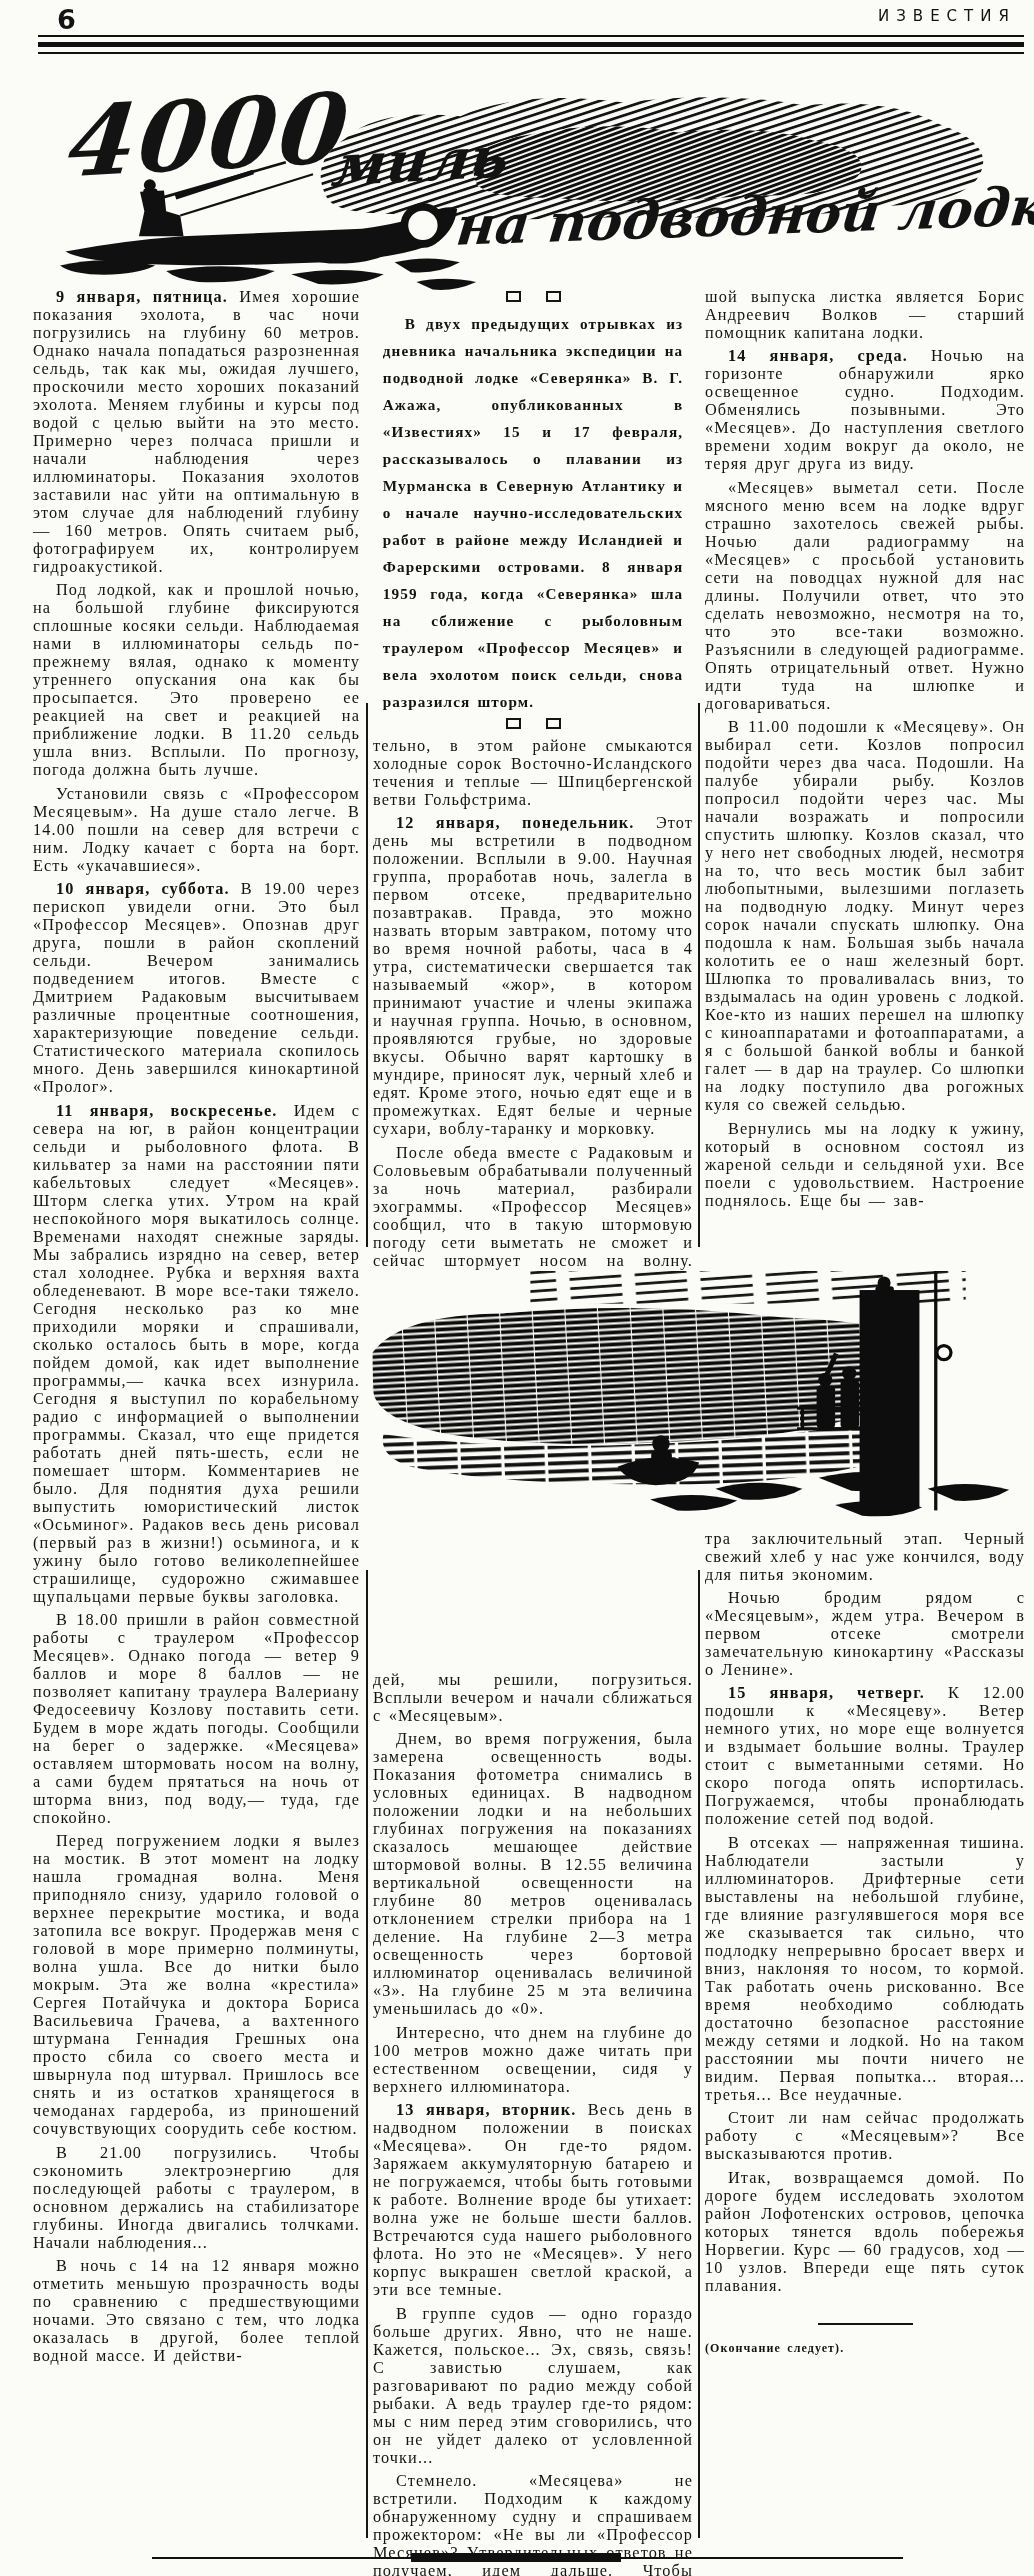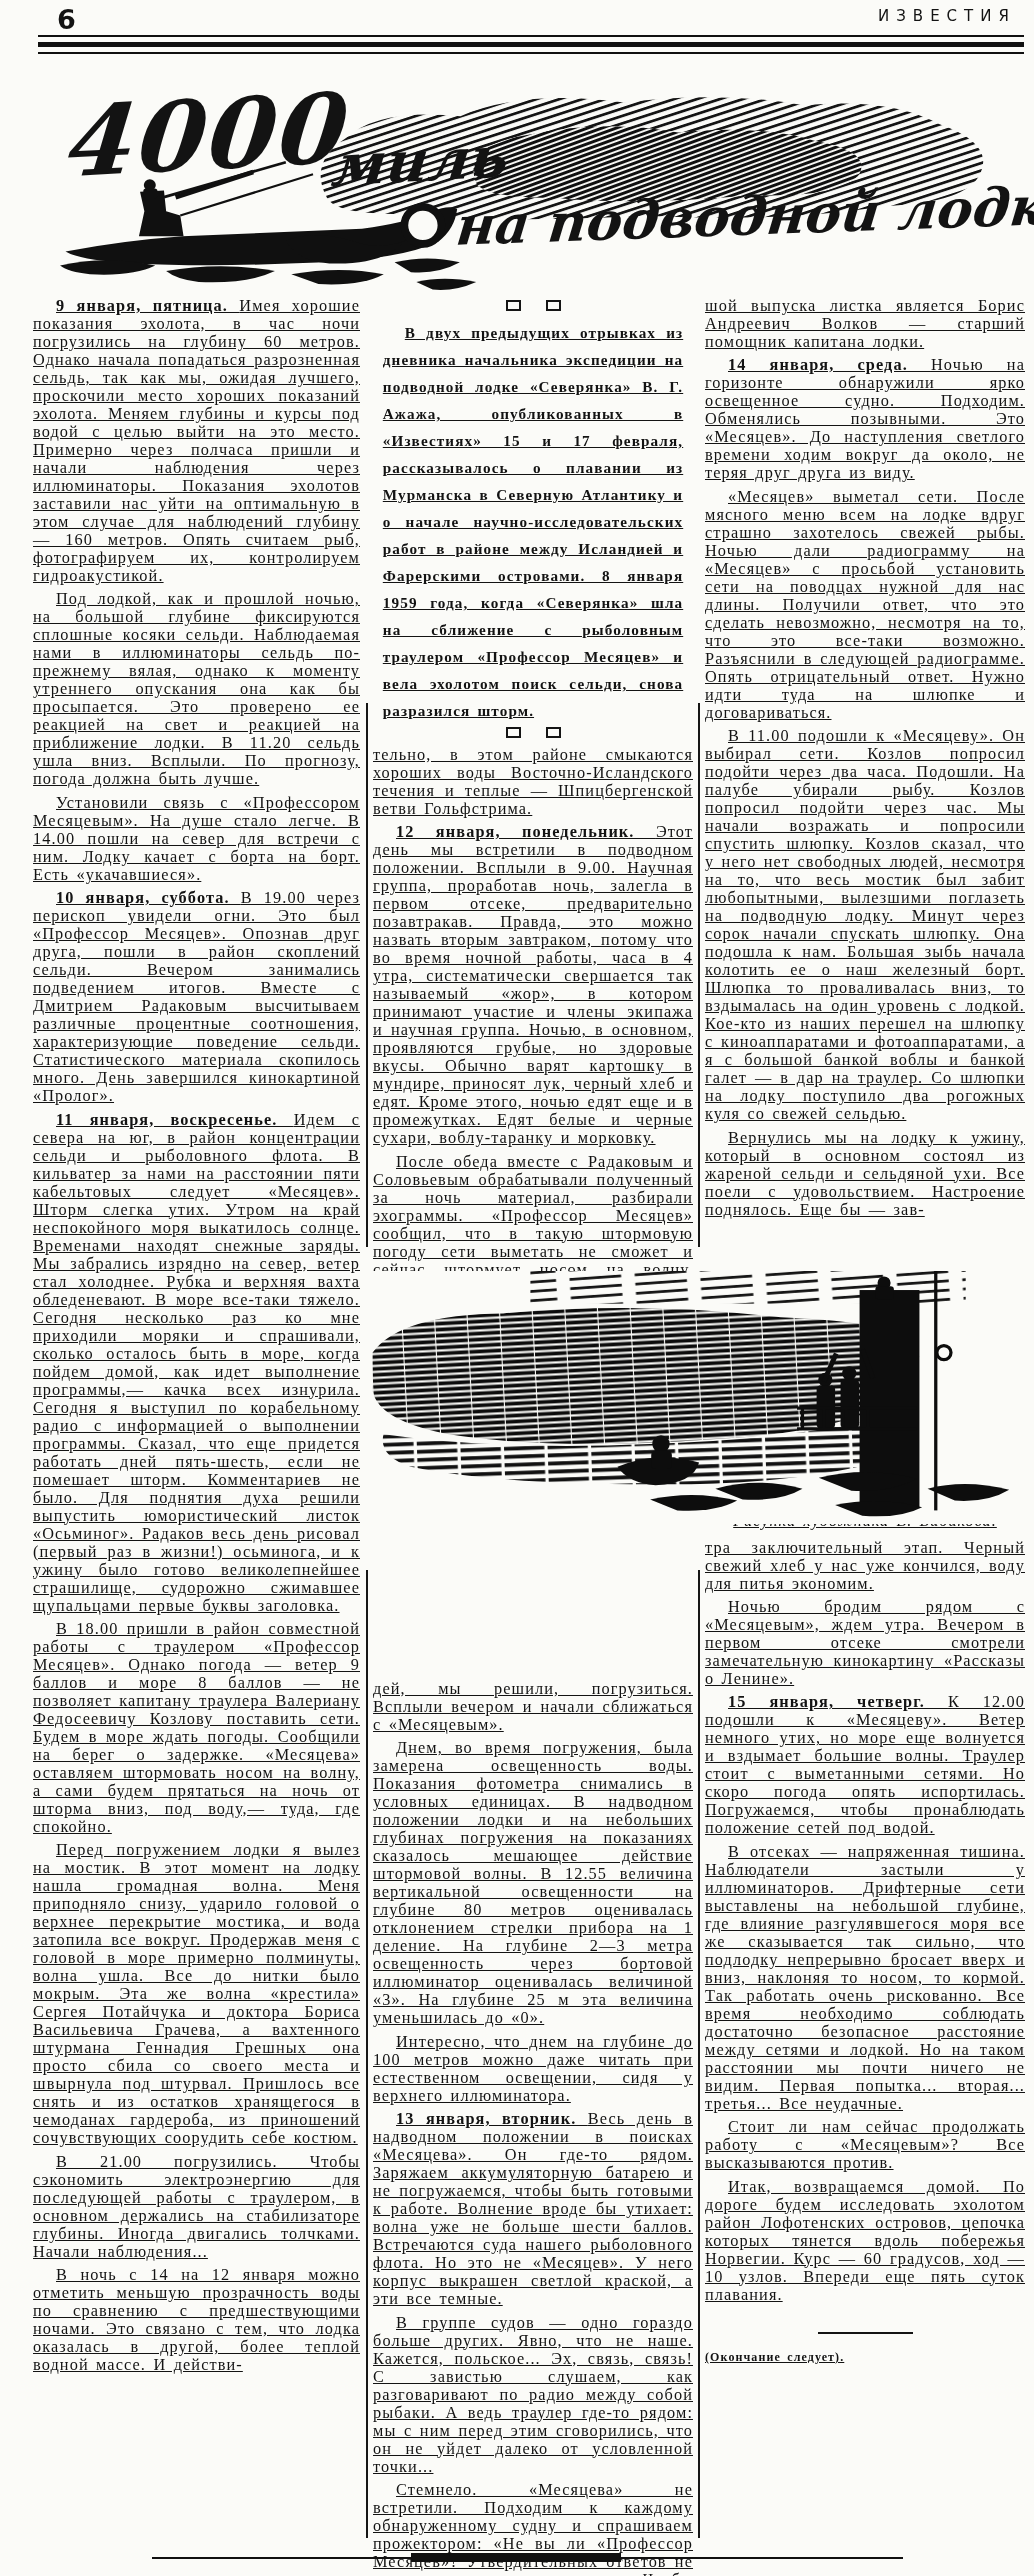--- a/index.html
+++ b/index.html
@@ -25,22 +25,22 @@
   .t-mil{position:absolute;left:333px;top:50px;font-size:57px;line-height:1;
     font-style:italic;font-weight:bold;transform:skewX(-9deg) rotate(-3deg);
     font-family:"DejaVu Serif",serif;}
   .t-line2{position:absolute;left:458px;top:107px;font-size:53px;line-height:1;
     font-style:italic;font-weight:bold;transform:skewX(-8deg) rotate(-2deg);
     font-family:"DejaVu Serif",serif;white-space:nowrap;}
   .cloud-svg{position:absolute;left:297px;top:4.4px;}
   .sub-svg{position:absolute;left:57px;top:77px;}
 
   
-  .col{position:absolute;top:297px;font-size:16.3px;line-height:18px;
-    letter-spacing:1.1px;word-spacing:2.2px;text-align:justify;text-decoration:underline;}
+  .col{position:absolute;top:288px;font-size:16.3px;line-height:18px;
+    letter-spacing:1.1px;word-spacing:2.2px;text-align:justify;}
   .col-1{left:33px;width:327px;}
   .col-2{left:373px;width:320px;}
   .col-3{left:705px;width:320px;}
   .col p{margin:0 0 5.4px 0;text-indent:23px;}
   .col p.cont{text-indent:0;}
   .lead{font-weight:bold;}
   .divider{position:absolute;width:1.6px;background:#161616;}
   .ornament{display:flex;justify-content:center;gap:25px;margin:3.3px 0 7.6px 0;}
   .ornament .sq{width:11px;height:7px;border:2.2px solid #151515;display:inline-block;}
   .intro{font-weight:bold;font-size:15.2px;line-height:27px;letter-spacing:1.1px;
@@ -135,21 +135,21 @@
 <div class="col col-2">
     <div class="ornament">
       <span class="sq"></span>
       <span class="sq"></span>
     </div>
     <div class="intro">В двух предыдущих отрывках из дневника начальника экспедиции на подводной лодке «Северянка» В. Г. Ажажа, опубликованных в «Известиях» 15 и 17 февраля, рассказывалось о плавании из Мурманска в Северную Атлантику и о начале научно-исследовательских работ в районе между Исландией и Фарерскими островами. 8 января 1959 года, когда «Северянка» шла на сближение с рыболовным траулером «Профессор Месяцев» и вела эхолотом поиск сельди, снова разразился шторм.</div>
     <div class="ornament">
       <span class="sq"></span>
       <span class="sq"></span>
     </div>
-    <p class="cont">тельно, в этом районе смыкаются хороших воды Восточно-Исландского течения и теплые — Шпицбергенской ветви Гольфстрима.</p>
+    <p class="cont">тельно, в этом районе смыкаются холодные сорок Восточно-Исландского течения и теплые — Шпицбергенской ветви Гольфстрима.</p>
     <p><span class="lead">12 января, понедельник. </span>Этот день мы встретили в подводном положении. Всплыли в 9.00. Научная группа, проработав ночь, залегла в первом отсеке, предварительно позавтракав. Правда, это можно назвать вторым завтраком, потому что во время ночной работы, часа в 4 утра, систематически свершается так называемый «жор», в котором принимают участие и члены экипажа и научная группа. Ночью, в основном, проявляются грубые, но здоровые вкусы. Обычно варят картошку в мундире, приносят лук, черный хлеб и едят. Кроме этого, ночью едят еще и в промежутках. Едят белые и черные сухари, воблу-таранку и морковку.</p>
     <p>После обеда вместе с Радаковым и Соловьевым обрабатывали полученный за ночь материал, разбирали эхограммы. «Профессор Месяцев» сообщил, что в такую штормовую погоду сети выметать не сможет и сейчас штормует носом на волну. Чтобы не подвергать лодку болтанке и не изнурять лю-</p>
     <div class="spacer" style="height: 360px;"></div>
     <p class="cont">дей, мы решили, погрузиться. Всплыли вечером и начали сближаться с «Месяцевым».</p>
     <p>Днем, во время погружения, была замерена освещенность воды. Показания фотометра снимались в условных единицах. В надводном положении лодки и на небольших глубинах погружения на показаниях сказалось мешающее действие штормовой волны. В 12.55 величина вертикальной освещенности на глубине 80 метров оценивалась отклонением стрелки прибора на 1 деление. На глубине 2—3 метра освещенность через бортовой иллюминатор оценивалась величиной «3». На глубине 25 м эта величина уменьшилась до «0».</p>
     <p>Интересно, что днем на глубине до 100 метров можно даже читать при естественном освещении, сидя у верхнего иллюминатора.</p>
     <p><span class="lead">13 января, вторник. </span>Весь день в надводном положении в поисках «Месяцева». Он где-то рядом. Заряжаем аккумуляторную батарею и не погружаемся, чтобы быть готовыми к работе. Волнение вроде бы утихает: волна уже не больше шести баллов. Встречаются суда нашего рыболовного флота. Но это не «Месяцев». У него корпус выкрашен светлой краской, а эти все темные.</p>
     <p>В группе судов — одно гораздо больше других. Явно, что не наше. Кажется, польское... Эх, связь, связь! С завистью слушаем, как разговаривают по радио между собой рыбаки. А ведь траулер где-то рядом: мы с ним перед этим сговорились, что он не уйдет далеко от условленной точки...</p>
     <p>Стемнело. «Месяцева» не встретили. Подходим к каждому обнаруженному судну и спрашиваем прожектором: «Не вы ли «Профессор Месяцев»? Утвердительных ответов не получаем, идем дальше. Чтобы скоротать время, вечером выпускаем юмористический листок «Рыбий глаз» на злобу дня. Ду-</p>
   </div>

